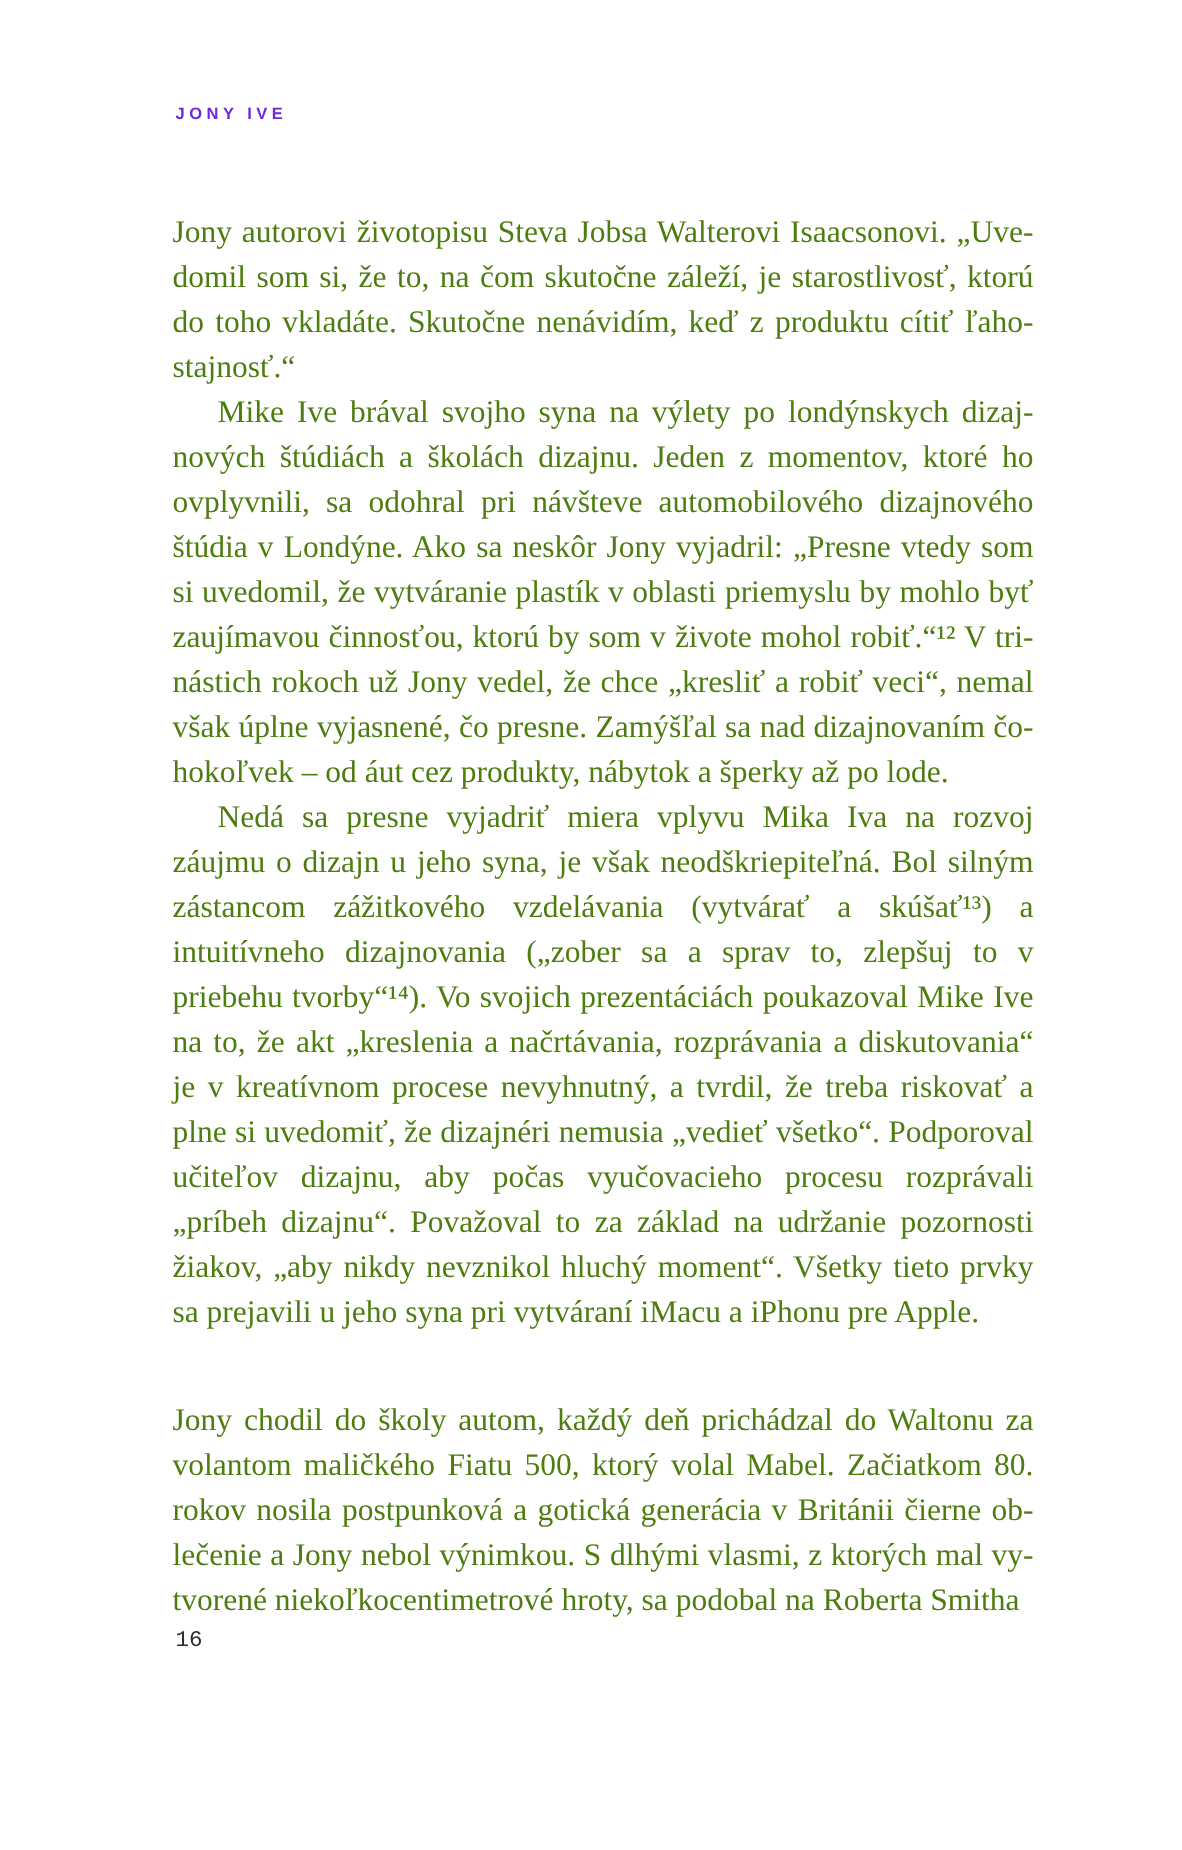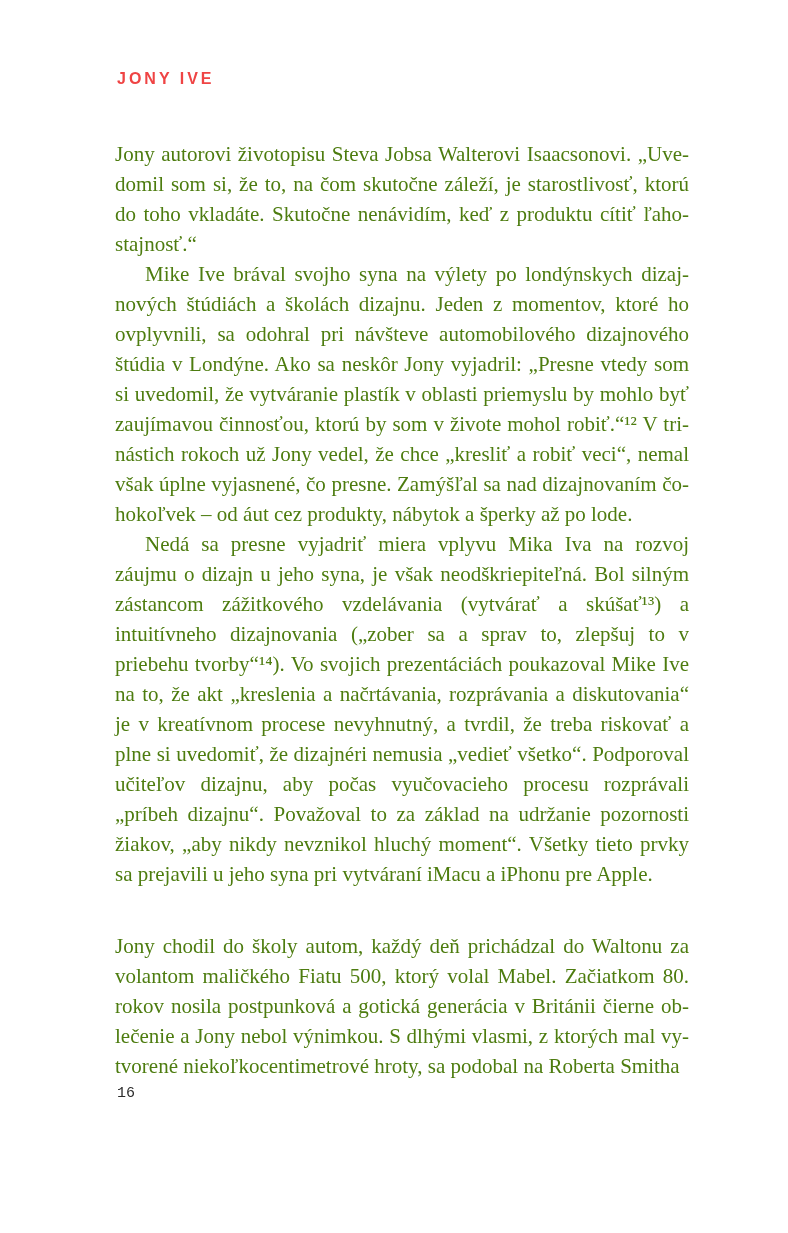--- a/index.html
+++ b/index.html
@@ -11,23 +11,23 @@
     margin: 0 auto;
     background: #ffffff;
     overflow: hidden;
   }
   .running-header {
     position: absolute;
     left: 117px;
     top: 70px;
     font-family: "Liberation Sans", "DejaVu Sans", sans-serif;
     font-weight: bold;
-    font-size: 16px;
+    font-size: 11px;
     letter-spacing: 3px;
-    color: #ef4444;
+    color: #6d28d9;
   }
   .text-block {
     position: absolute;
     left: 115px;
     top: 139px;
     width: 574px;
     font-family: "Liberation Serif", "DejaVu Serif", serif;
     font-size: 21px;
     line-height: 30px;
     color: #4d7c0f;

